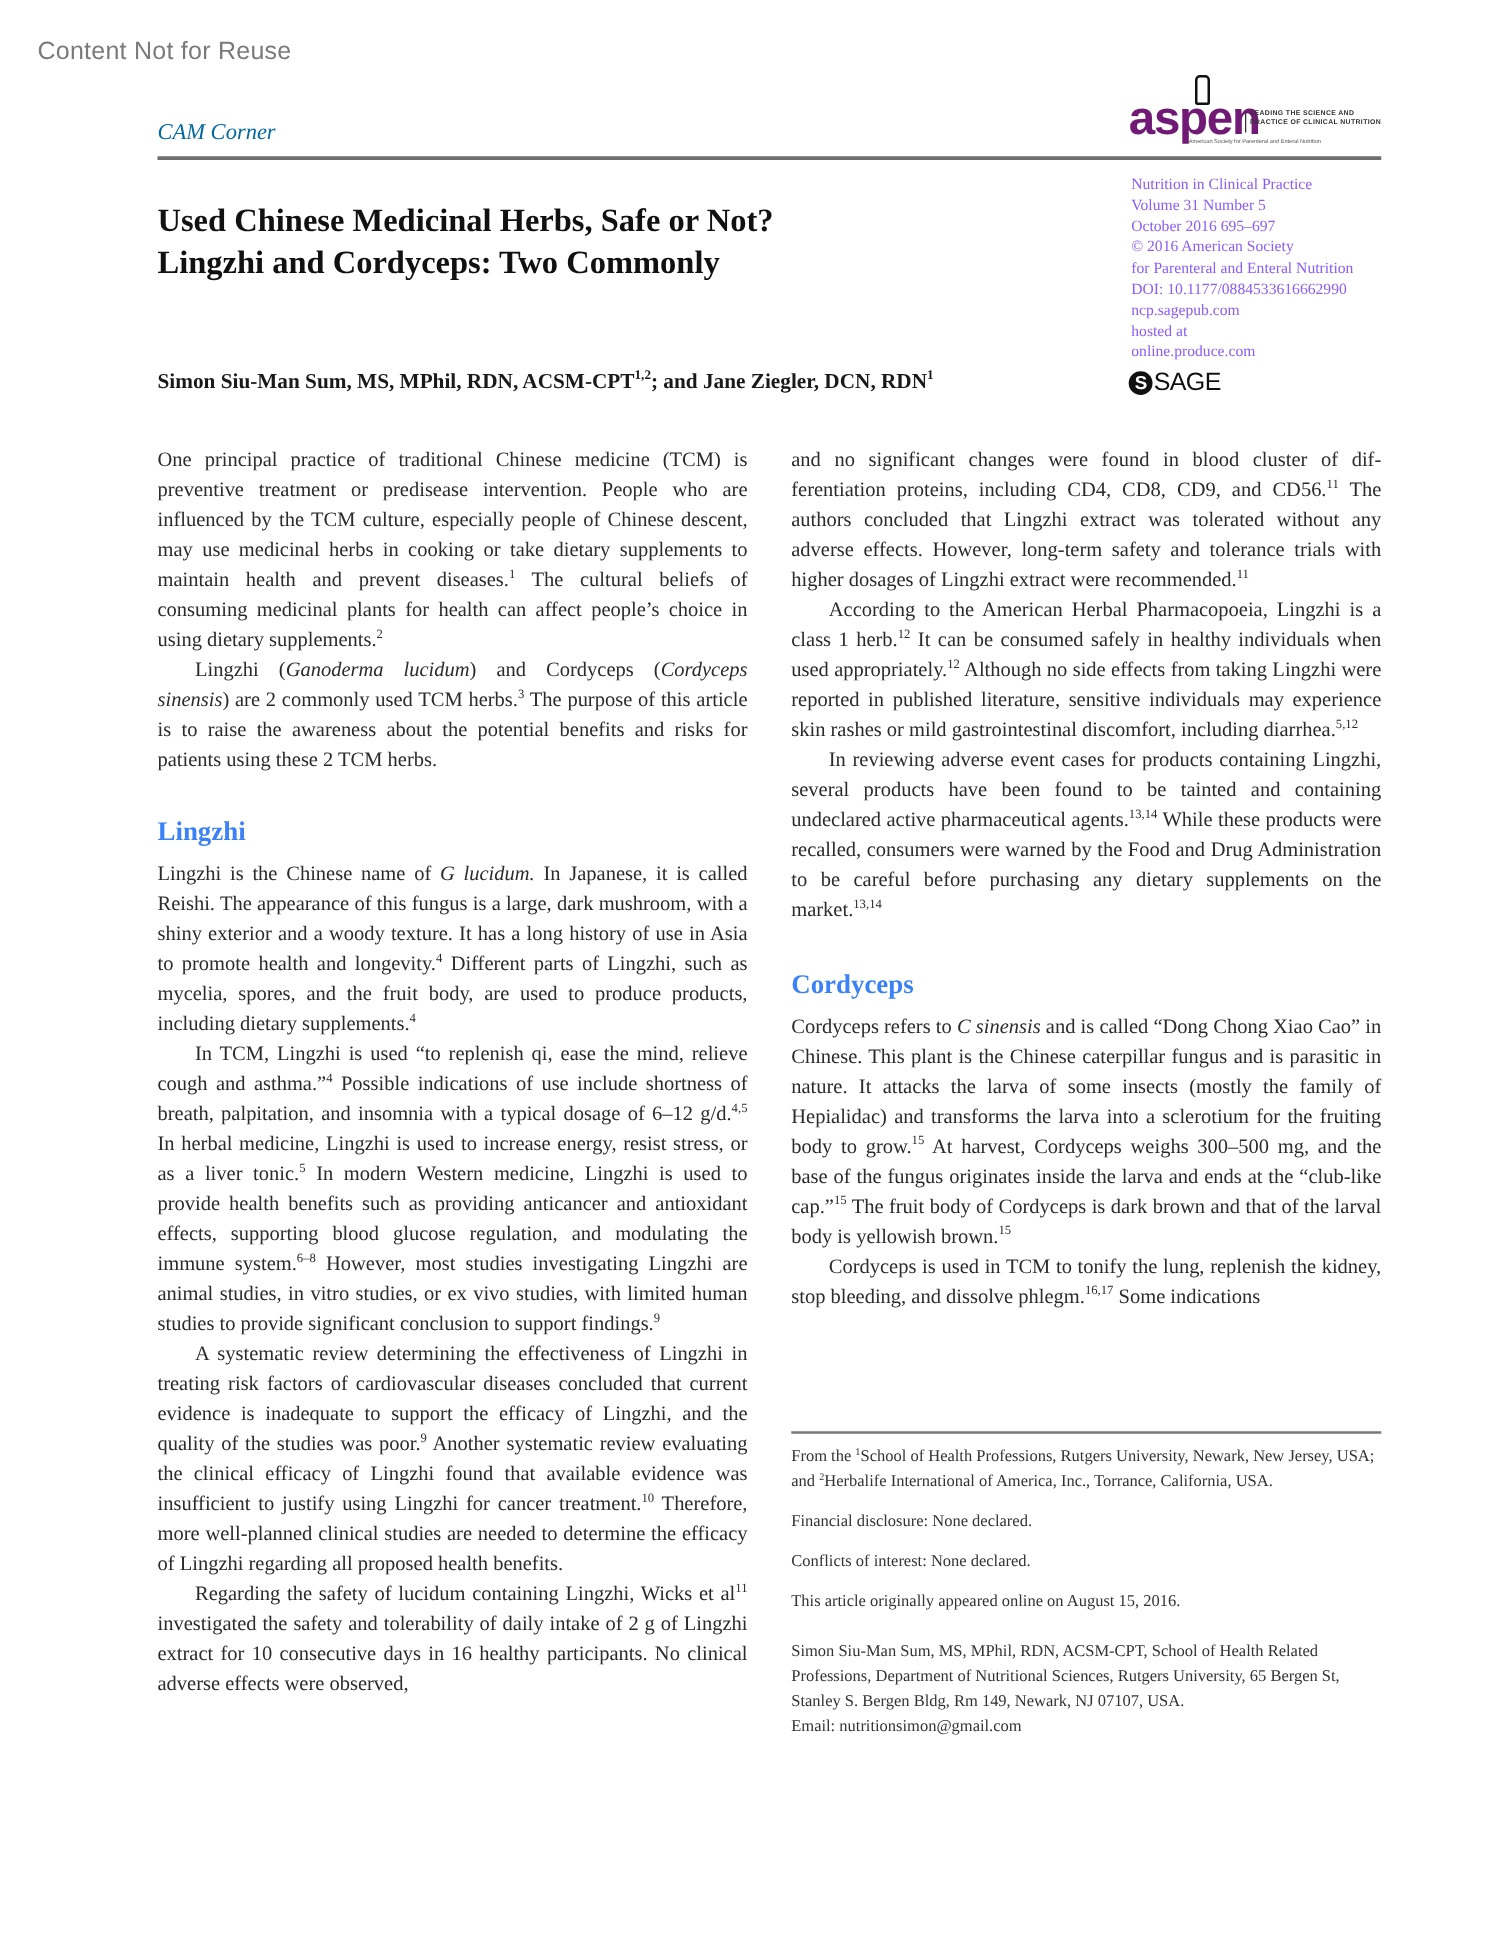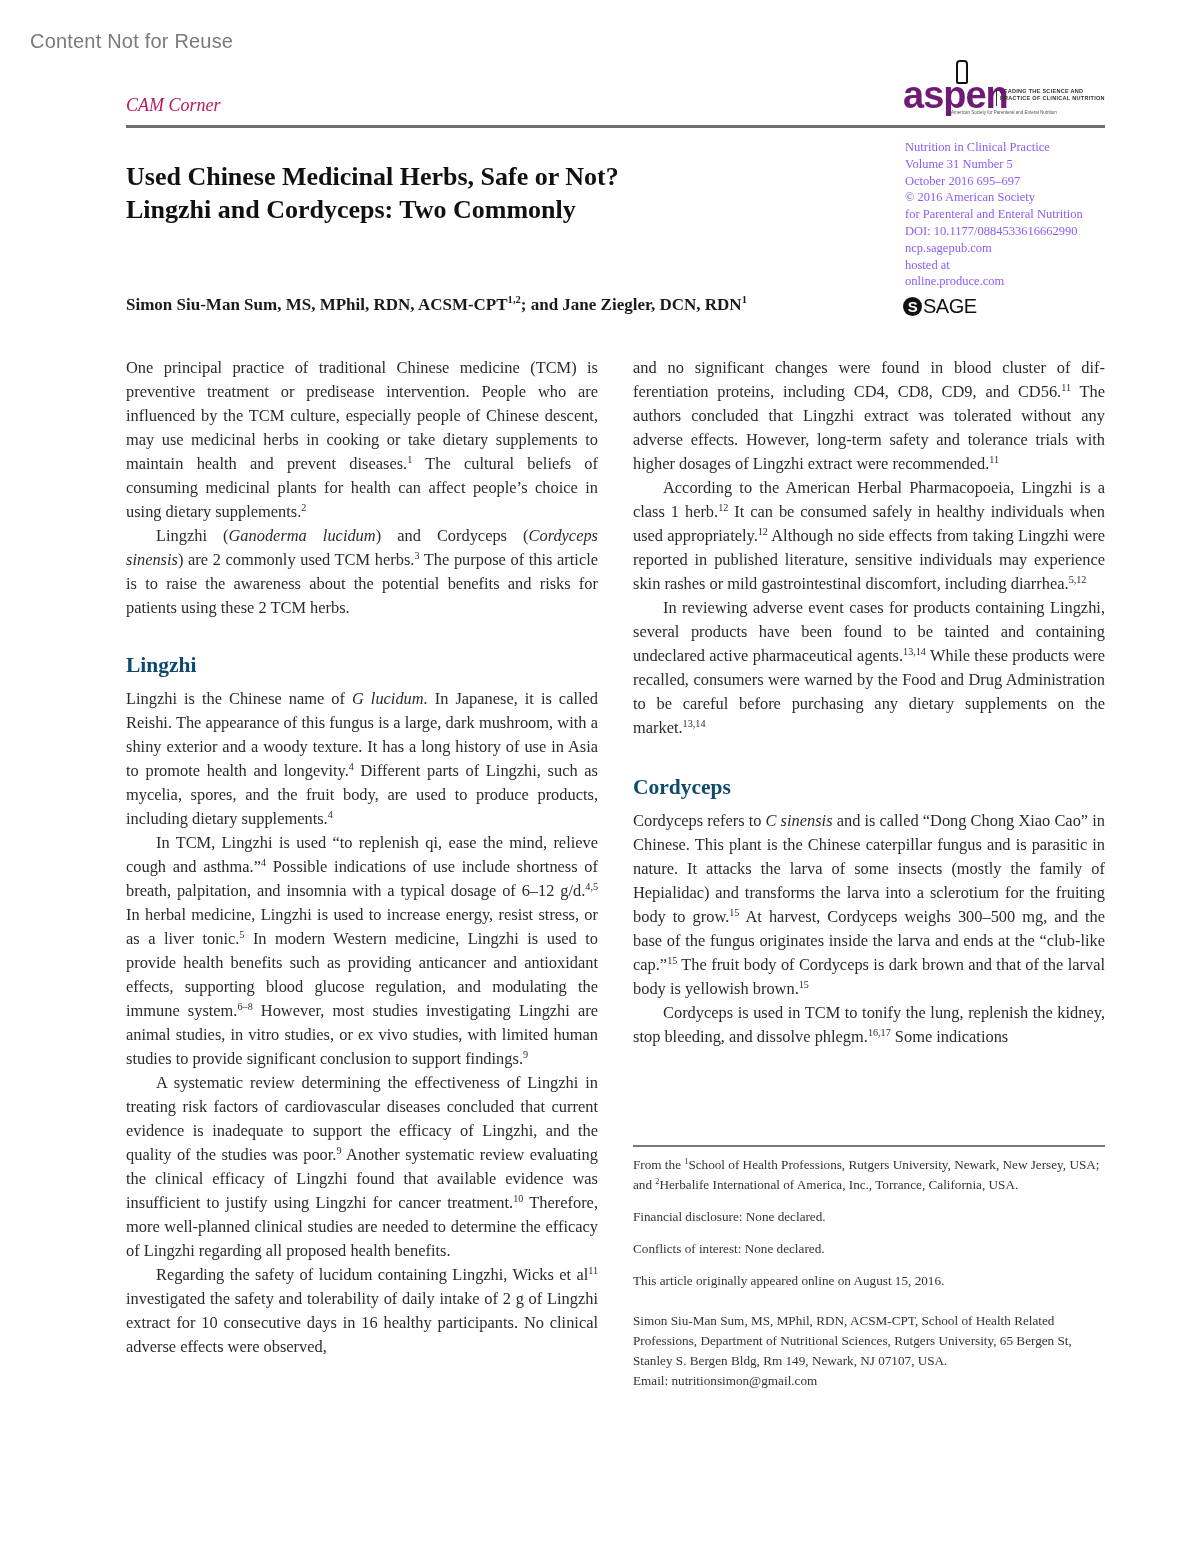--- a/index.html
+++ b/index.html
@@ -8,21 +8,21 @@
     font-family: "Liberation Serif", "DejaVu Serif", serif;
     color: #222222;
   }
   .watermark {
     position: absolute; left: 30px; top: 30px;
     font-family: "Liberation Sans", "DejaVu Sans", sans-serif;
     font-size: 20px; color: #7a7a7a; letter-spacing: 0.2px;
   }
   .section-label {
     position: absolute; left: 126px; top: 95px;
-    font-style: italic; font-size: 18px; color: #be185d;
+    font-style: italic; font-size: 18px; color: #0369a1;
   }
   .header-rule {
     position: absolute; left: 126px; top: 125px; width: 979px; height: 3px;
     background: #6e6e6e;
   }
   .logo {
     position: absolute; left: 903px; top: 60px; width: 205px; height: 58px;
   }
   .logo-word {
     position: absolute; left: 0; top: 14px;
@@ -69,21 +69,21 @@
   sup { font-size: 62%; line-height: 0; vertical-align: super; }
   .col {
     position: absolute; font-size: 16.4px; line-height: 24px; text-align: justify;
     color: #2b2b2b;
   }
   .col-left { left: 126px; top: 356px; width: 472px; }
   .col-right { left: 633px; top: 356px; width: 472px; }
   .col p { margin: 0; text-indent: 30px; hyphens: manual; }
   .col p.noindent { text-indent: 0; }
   .col h2 {
-    margin: 0; font-size: 21.5px; font-weight: bold; color: #0c4a6e; line-height: 28px;
+    margin: 0; font-size: 21.5px; font-weight: bold; color: #3b82f6; line-height: 28px;
   }
   .h-lingzhi { margin-top: 31px !important; margin-bottom: 8px !important; }
   .h-cordyceps { margin-top: 33px !important; margin-bottom: 8px !important; }
   .fn-rule {
     position: absolute; left: 633px; top: 1145px; width: 472px; height: 2px; background: #777;
   }
   .footnotes {
     position: absolute; left: 633px; top: 1155px; width: 472px;
     font-size: 13.2px; line-height: 20px; color: #333;
   }

